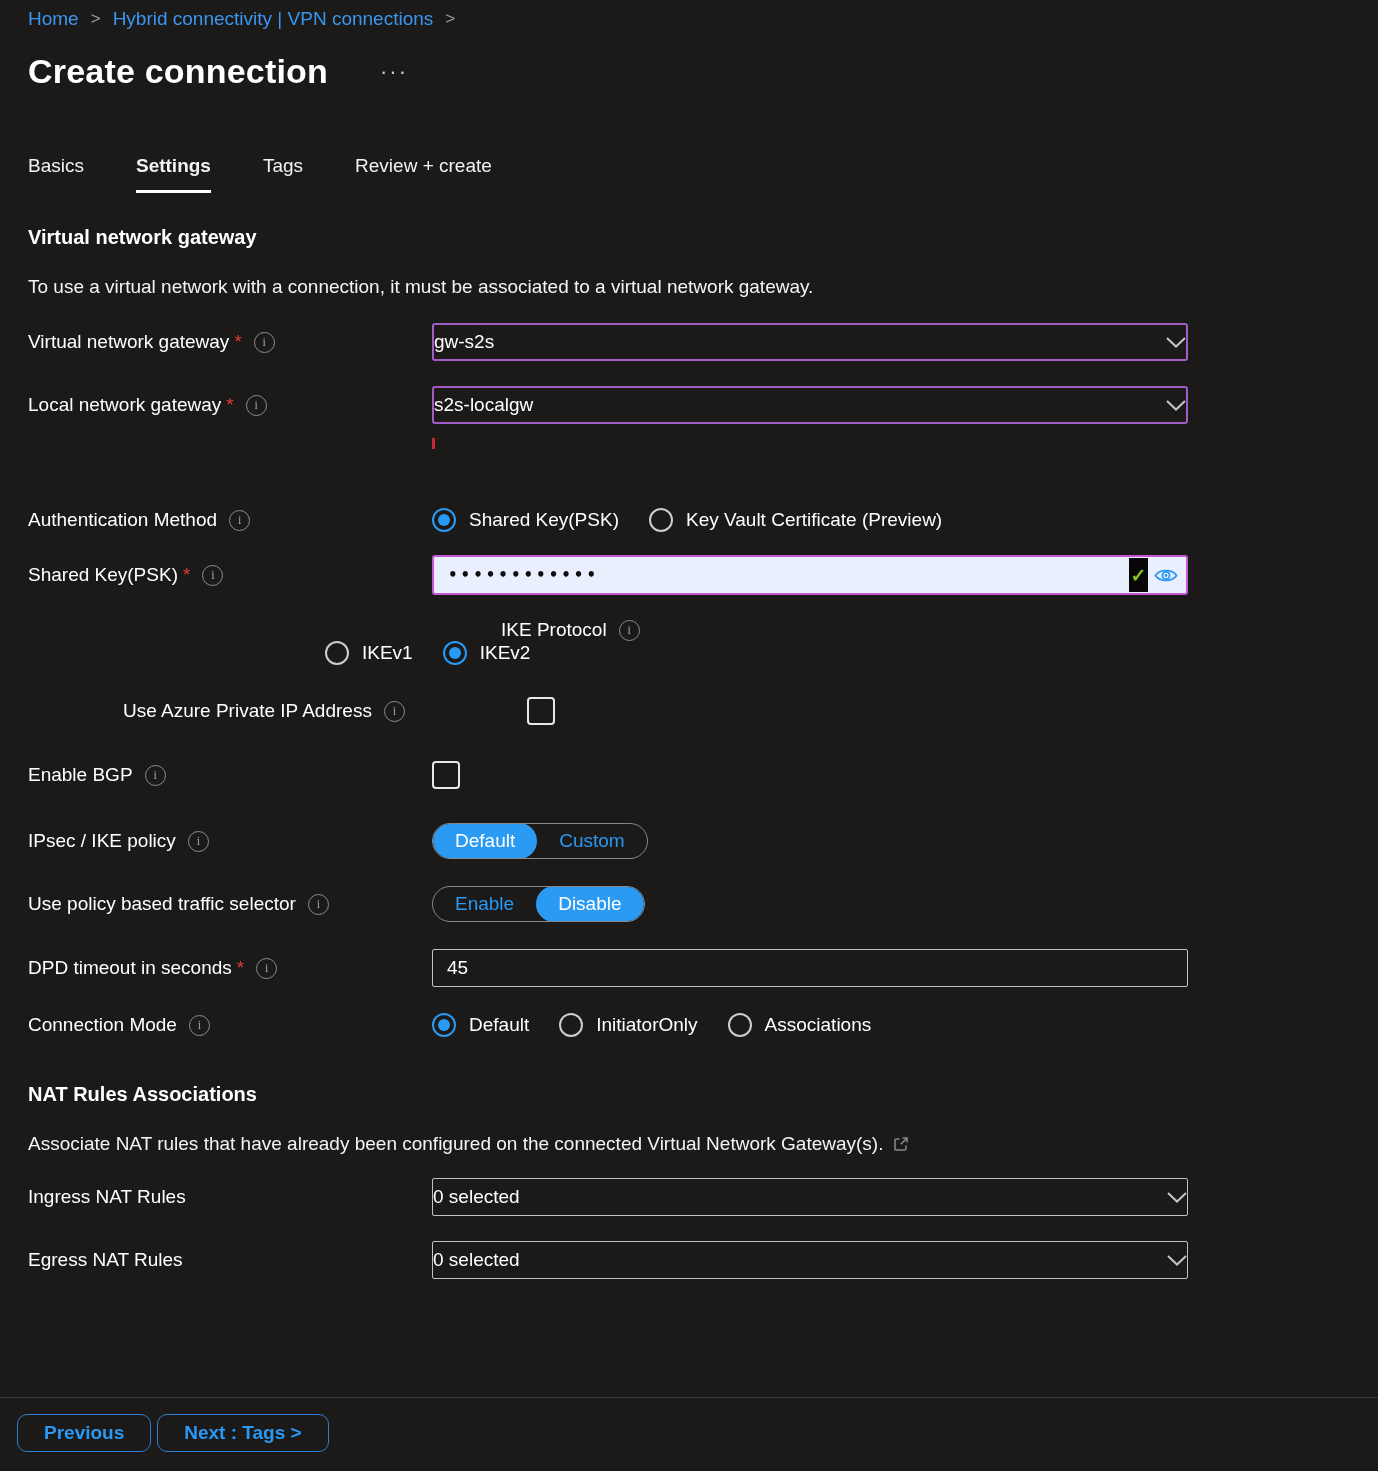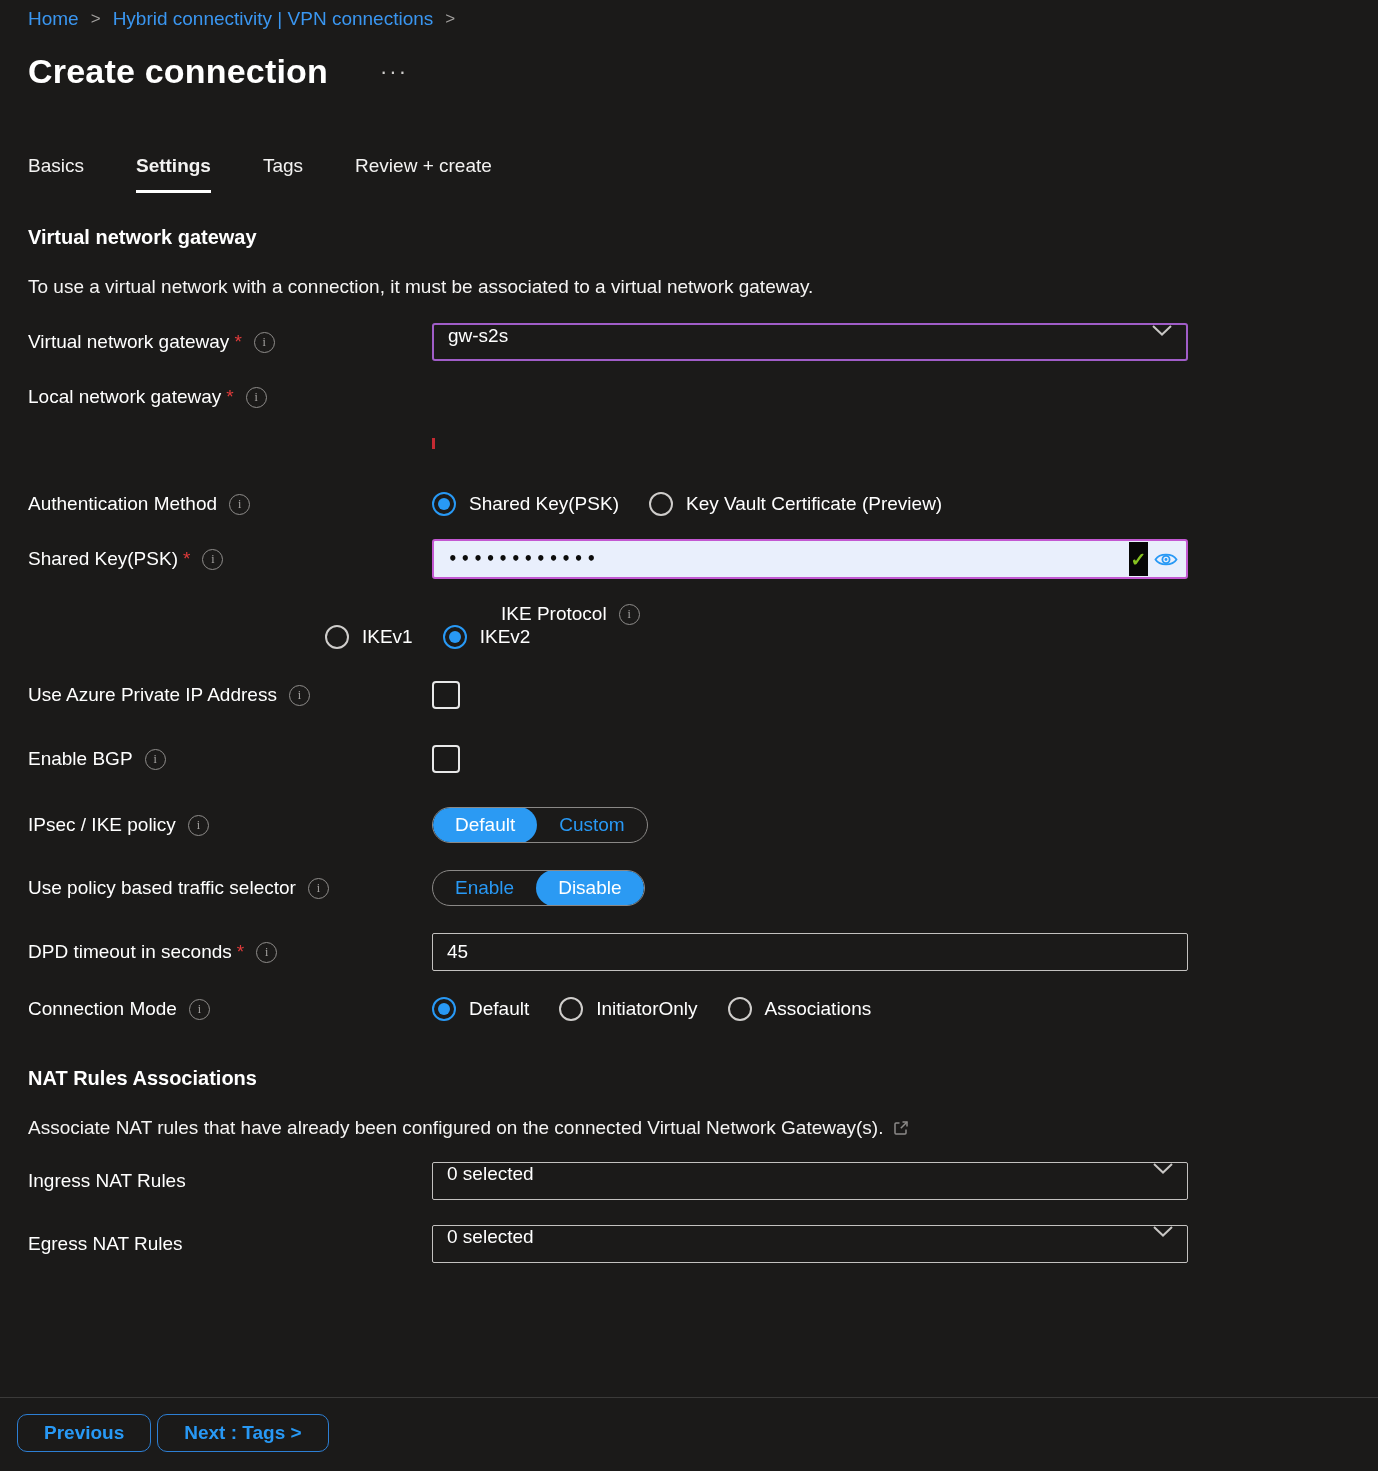--- a/index.html
+++ b/index.html
@@ -31,21 +31,21 @@
   .row { display:flex; align-items:center; margin-left:28px; position:relative; }
   .label-col { width:404px; display:flex; align-items:center; font-size:19px; flex-shrink:0; }
   .req { color:#e03b3b; margin-left:5px; font-size:19px; }
   .info { width:21px; height:21px; border:1px solid #8f8d8b; border-radius:50%; margin-left:12px;
     display:flex; align-items:center; justify-content:center; color:#a7a5a3; font-size:12px; cursor:pointer; flex-shrink:0; }
   .info i { font-style:normal; font-family:"Liberation Serif", serif; }
   .control-col { width:756px; display:flex; align-items:center; }
 
   
   .dropdown { width:756px; height:38px; border:2px solid #a05dc8; border-radius:3px; background:transparent;
-    display:flex; justify-content:space-between; padding:0 14px; cursor:pointer; }
+    display:flex; align-items:center; justify-content:space-between; padding:0 0; cursor:pointer; }
   .dropdown.gray { border:1px solid #c3c1bf; border-radius:2px; }
   .dd-value { font-size:19px; color:#ffffff; }
   .chev { flex-shrink:0; }
 
   .validation-tick { position:absolute; left:404px; top:52px; width:3px; height:11px; background:#c52a32; }
 
   
   .radio-group { display:flex; align-items:center; gap:30px; }
   .radio-opt { display:flex; align-items:center; gap:13px; cursor:pointer; font-size:19px; }
   .radio { width:24px; height:24px; border-radius:50%; border:2px solid #cfcdcb; flex-shrink:0;
@@ -84,21 +84,21 @@
   .btn { background:transparent; border:1px solid #2d7fd4; border-radius:10px; color:#2899f5;
     font-size:19px; font-weight:bold; height:38px; padding:0 26px; cursor:pointer;
     font-family:"Liberation Sans", sans-serif; }
 
   
   .r-vng   { margin-bottom:25px; }
   .r-lng   { margin-bottom:84px; }
   .r-auth  { margin-bottom:23px; }
   .r-psk   { margin-bottom:24px; }
   .r-ike   { margin-bottom:32px;flex-direction:column; }
-  .r-pip   { margin-bottom:36px; }
+  .r-pip   { margin-bottom:36px;justify-content:center; }
   .r-bgp   { margin-bottom:34px; }
   .r-pol   { margin-bottom:27px; }
   .r-sel   { margin-bottom:27px; }
   .r-dpd   { margin-bottom:26px; }
   .r-mode  { margin-bottom:46px; }
   .r-ing   { margin-bottom:25px; }
 </style>
 </head>
 <body>
 
@@ -146,20 +146,28 @@
       </div>
     </div>
 
     <div class="row r-lng">
       <div class="label-col">
         <span>Local network gateway</span>
         <span class="req">*</span>
         <span class="info">
             <i>i</i>
           </span>
+      </div>
+      <div class="control-col">
+        <div class="dropdown">
+          <span class="dd-value">s2s-localgw</span>
+          <svg class="chev" width="20" height="11" viewBox="0 0 20 11">
+              <polyline points="1,1 10,9.5 19,1" fill="none" stroke="#c8c6c4" stroke-width="2"></polyline>
+            </svg>
+        </div>
       </div>
       <div class="validation-tick"></div>
     </div>
 
     <div class="row r-auth">
       <div class="label-col">
         <span>Authentication Method</span>
         <span class="info">
             <i>i</i>
           </span>

